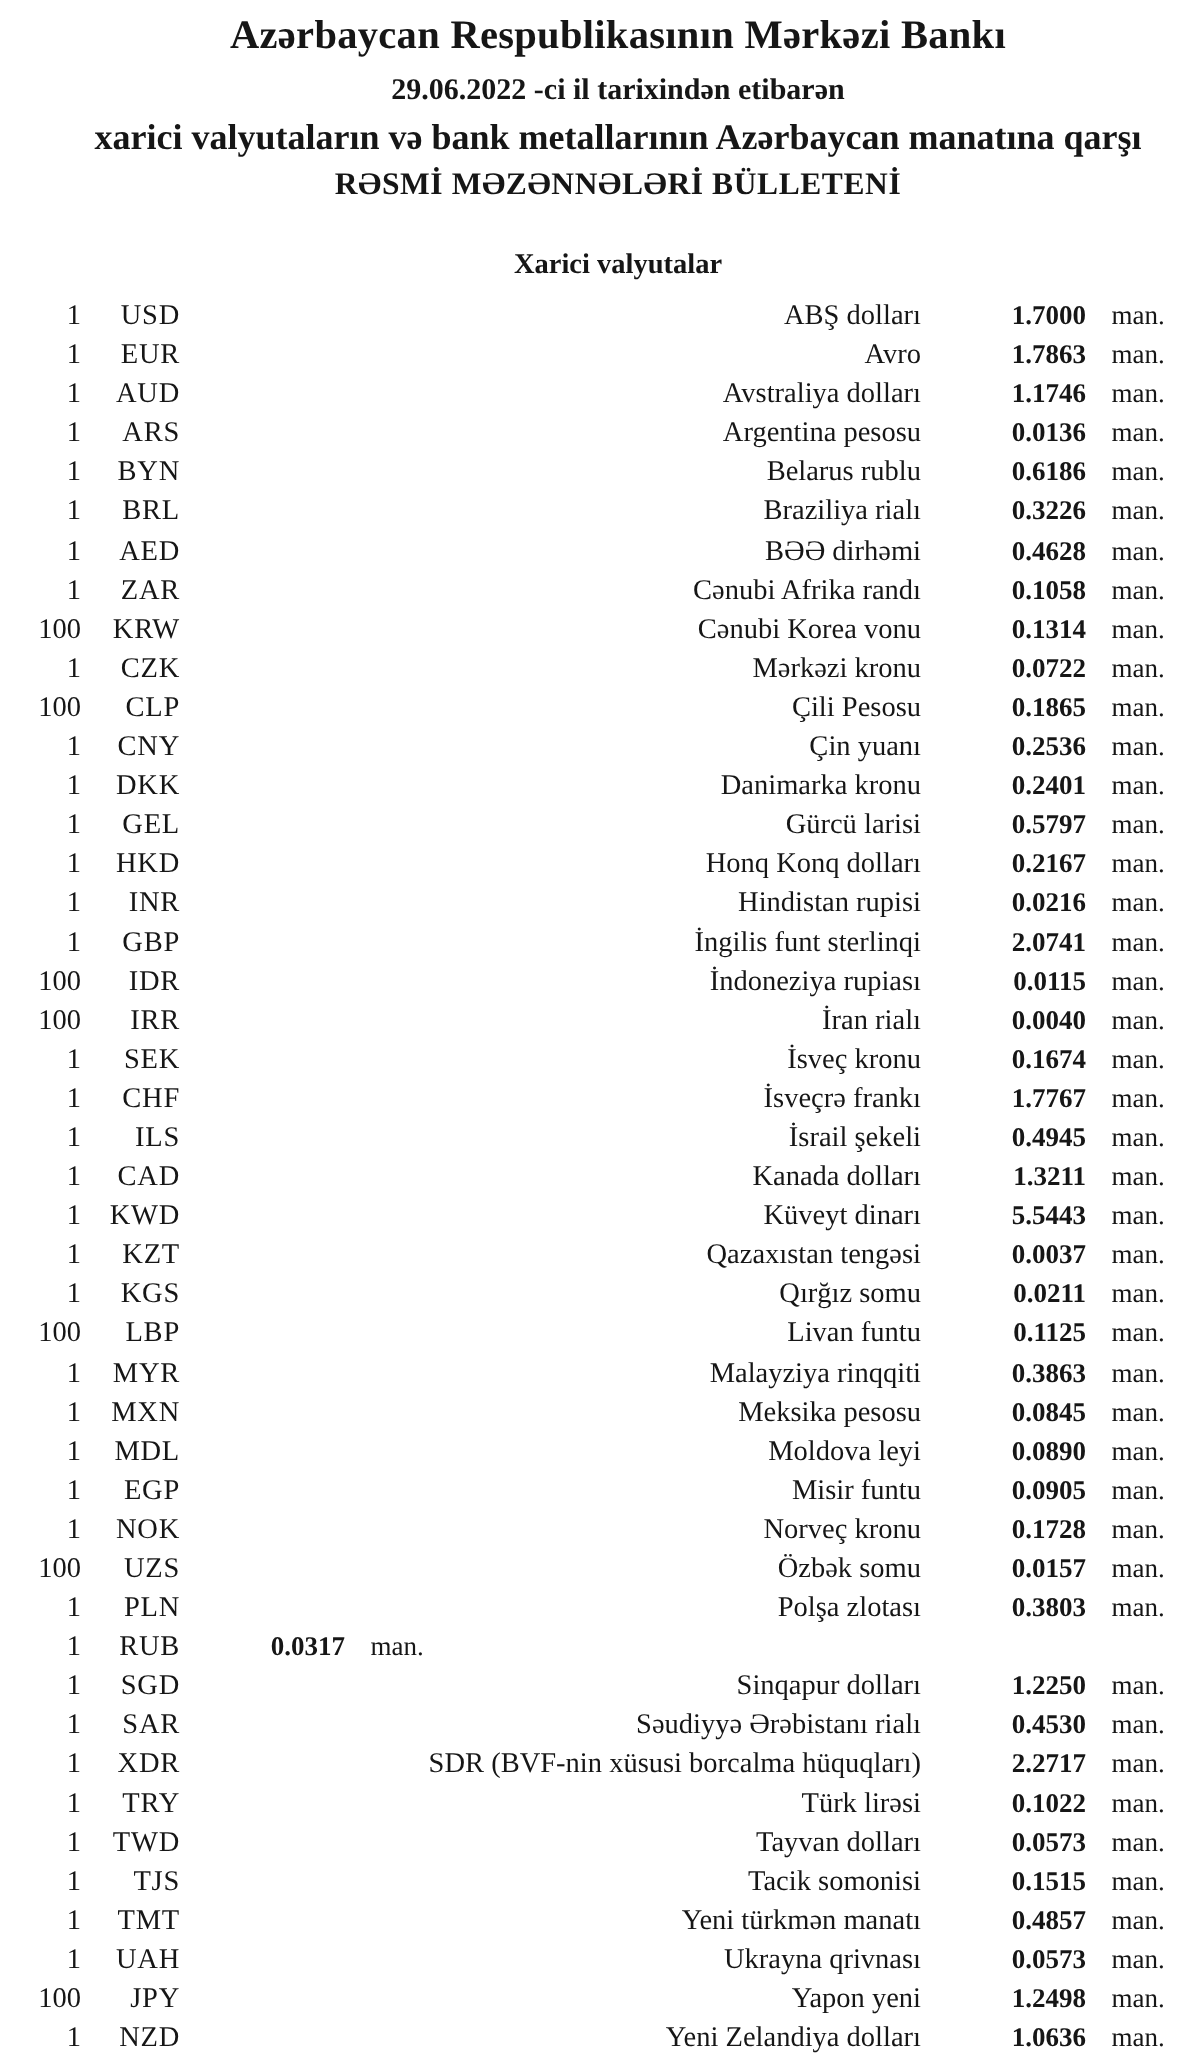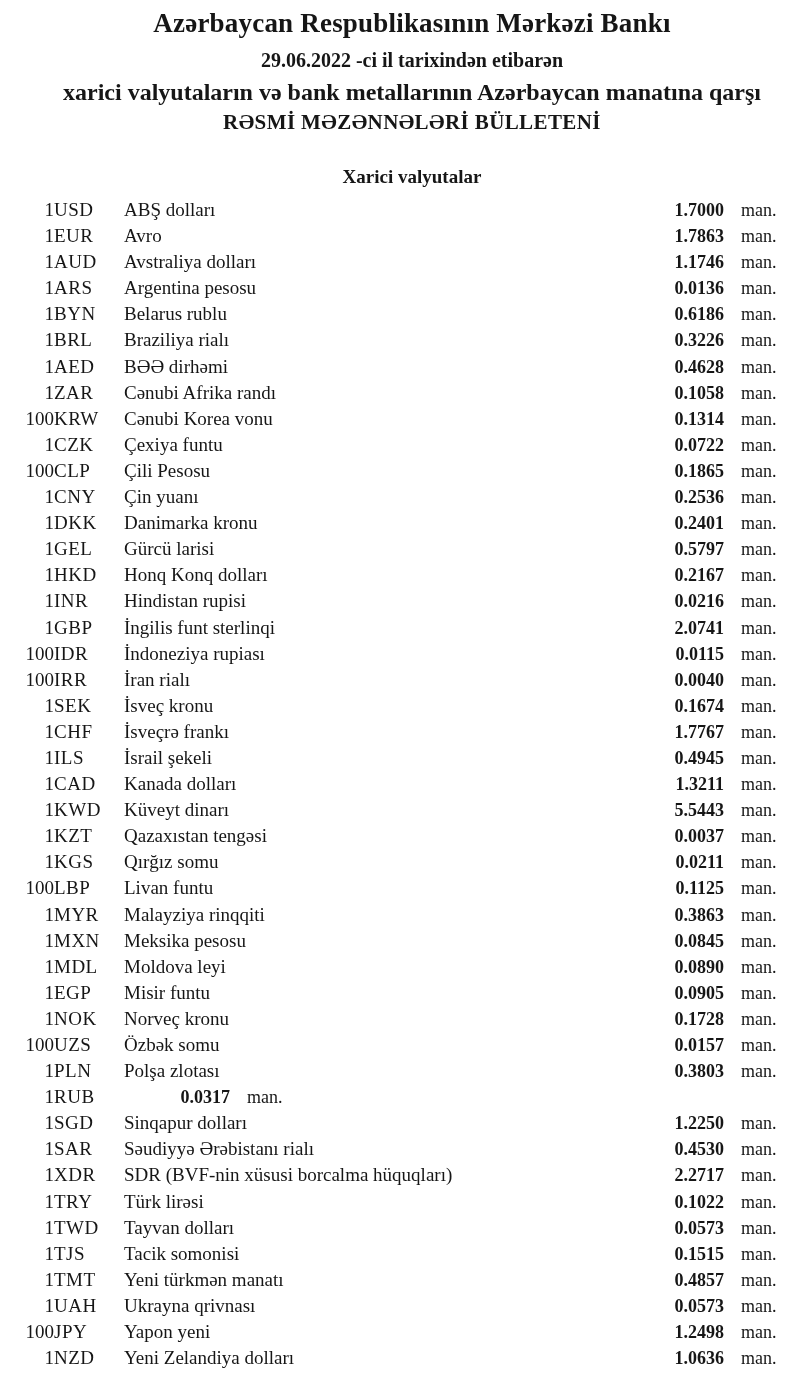--- a/index.html
+++ b/index.html
@@ -70,27 +70,27 @@
     white-space: nowrap;
   }
   .cell { display: block; }
   .cell.qty {
     width: 42px;
     text-align: right;
     font-size: 19px;
   }
   .cell.code {
     width: 66px;
-    text-align: left;
+    text-align: right;
     letter-spacing: 0.5px;
   }
   .cell.name {
     flex: 1;
     padding-left: 4px;
-    text-align: left;
+    text-align: right;
     overflow: hidden;
   }
   .cell.rate {
     width: 110px;
     text-align: right;
     font-weight: bold;
     font-size: 18px;
   }
   .cell.unit {
     width: 88px;
@@ -182,21 +182,21 @@
     <span class="cell qty">100</span>
     <span class="cell code">KRW</span>
     <span class="cell name">Cənubi Korea vonu</span>
     <span class="cell rate">0.1314</span>
     <span class="cell unit">man.</span>
   </div>
 
   <div class="rate-row">
     <span class="cell qty">1</span>
     <span class="cell code">CZK</span>
-    <span class="cell name">Çexiya funtu</span>
+    <span class="cell name">Mərkəzi kronu</span>
     <span class="cell rate">0.0722</span>
     <span class="cell unit">man.</span>
   </div>
 
   <div class="rate-row">
     <span class="cell qty">100</span>
     <span class="cell code">CLP</span>
     <span class="cell name">Çili Pesosu</span>
     <span class="cell rate">0.1865</span>
     <span class="cell unit">man.</span>

